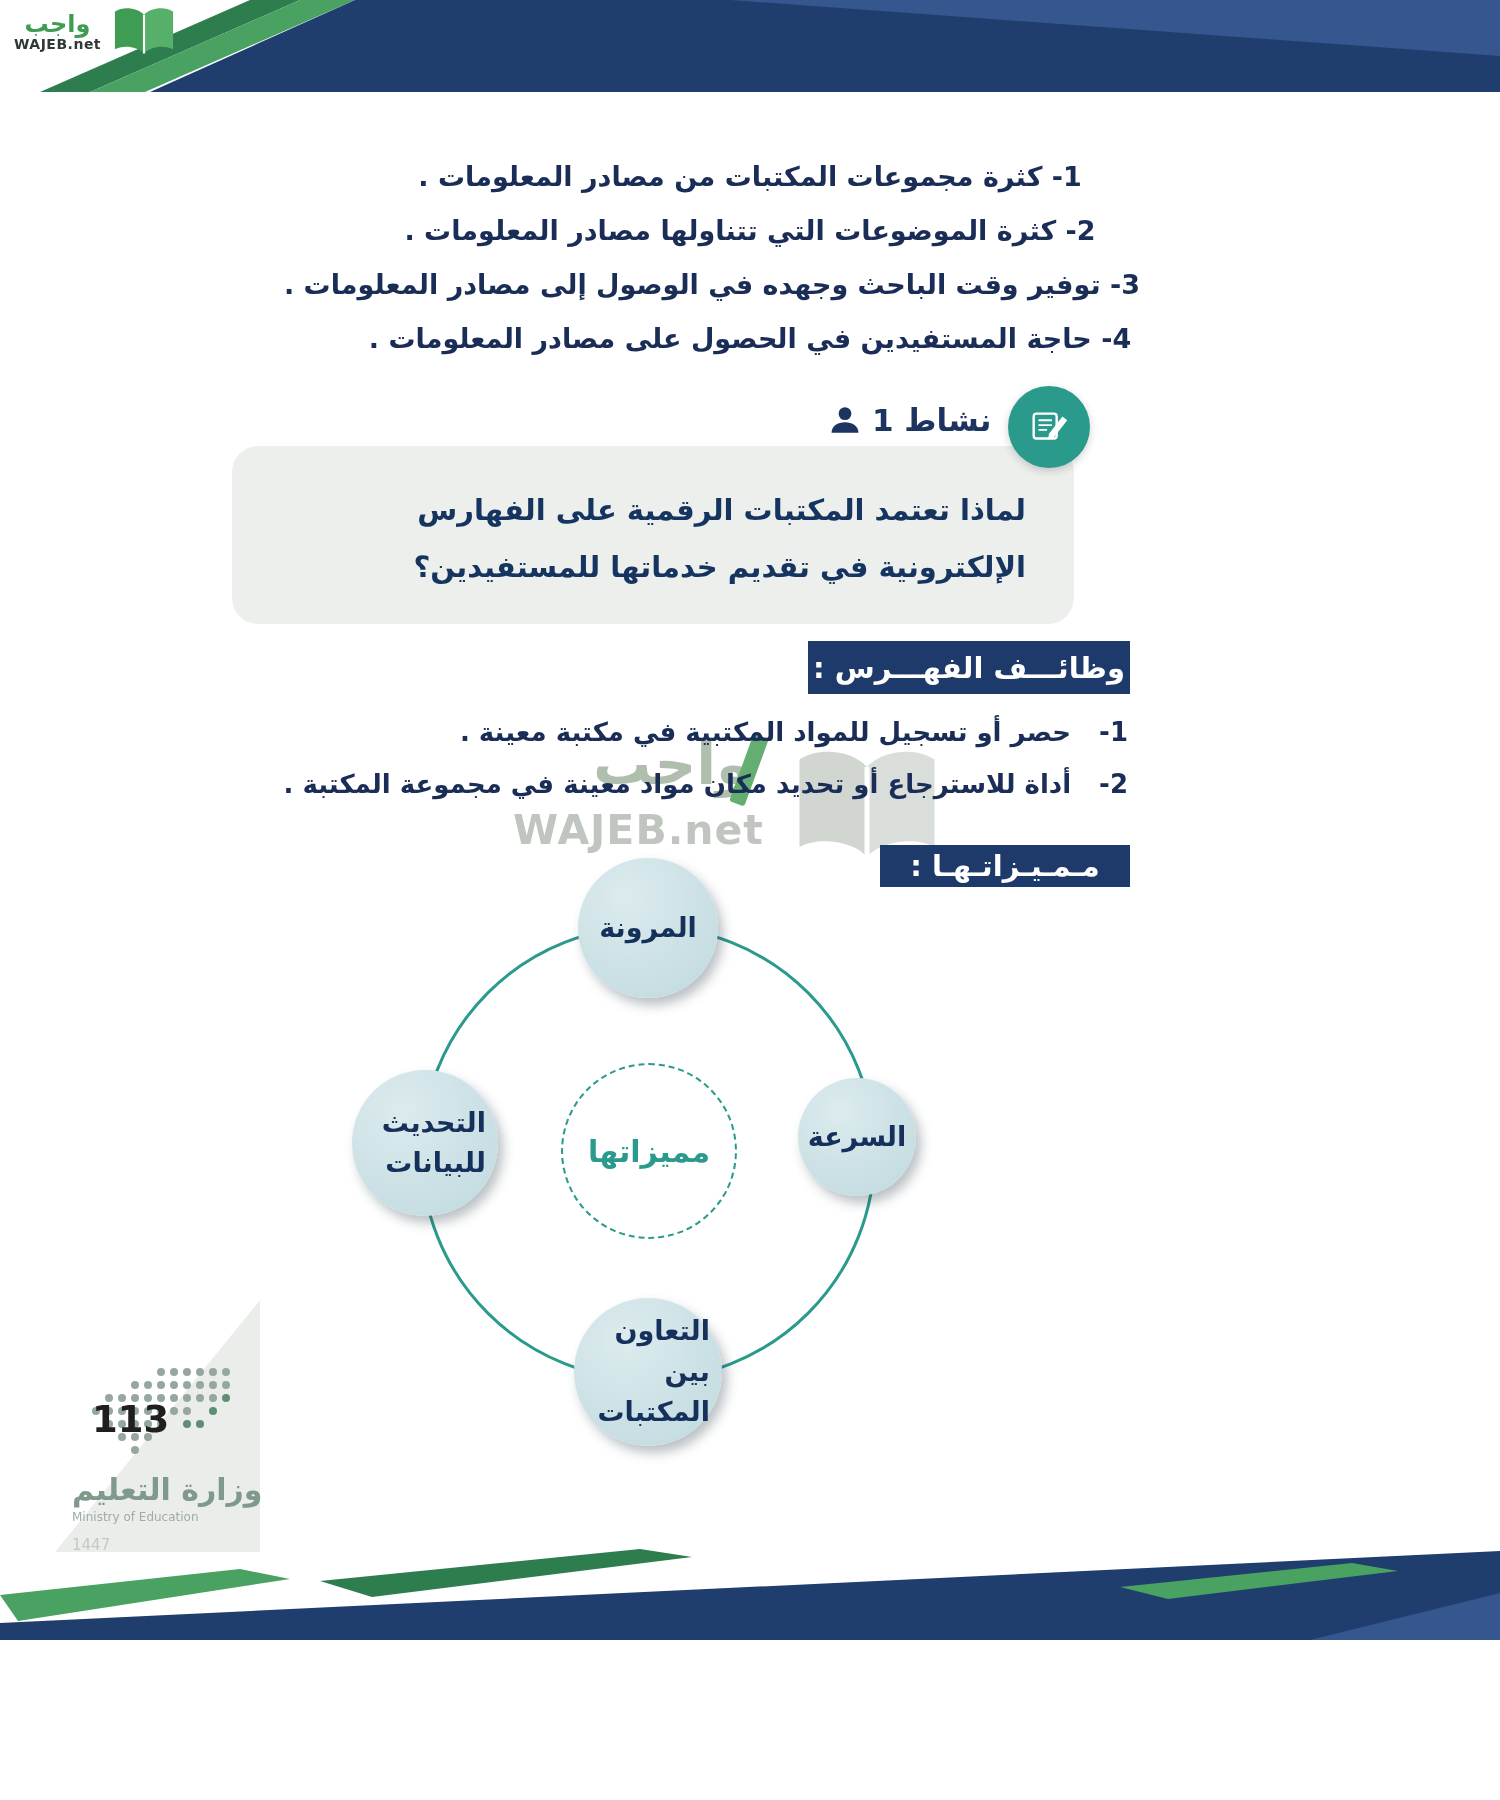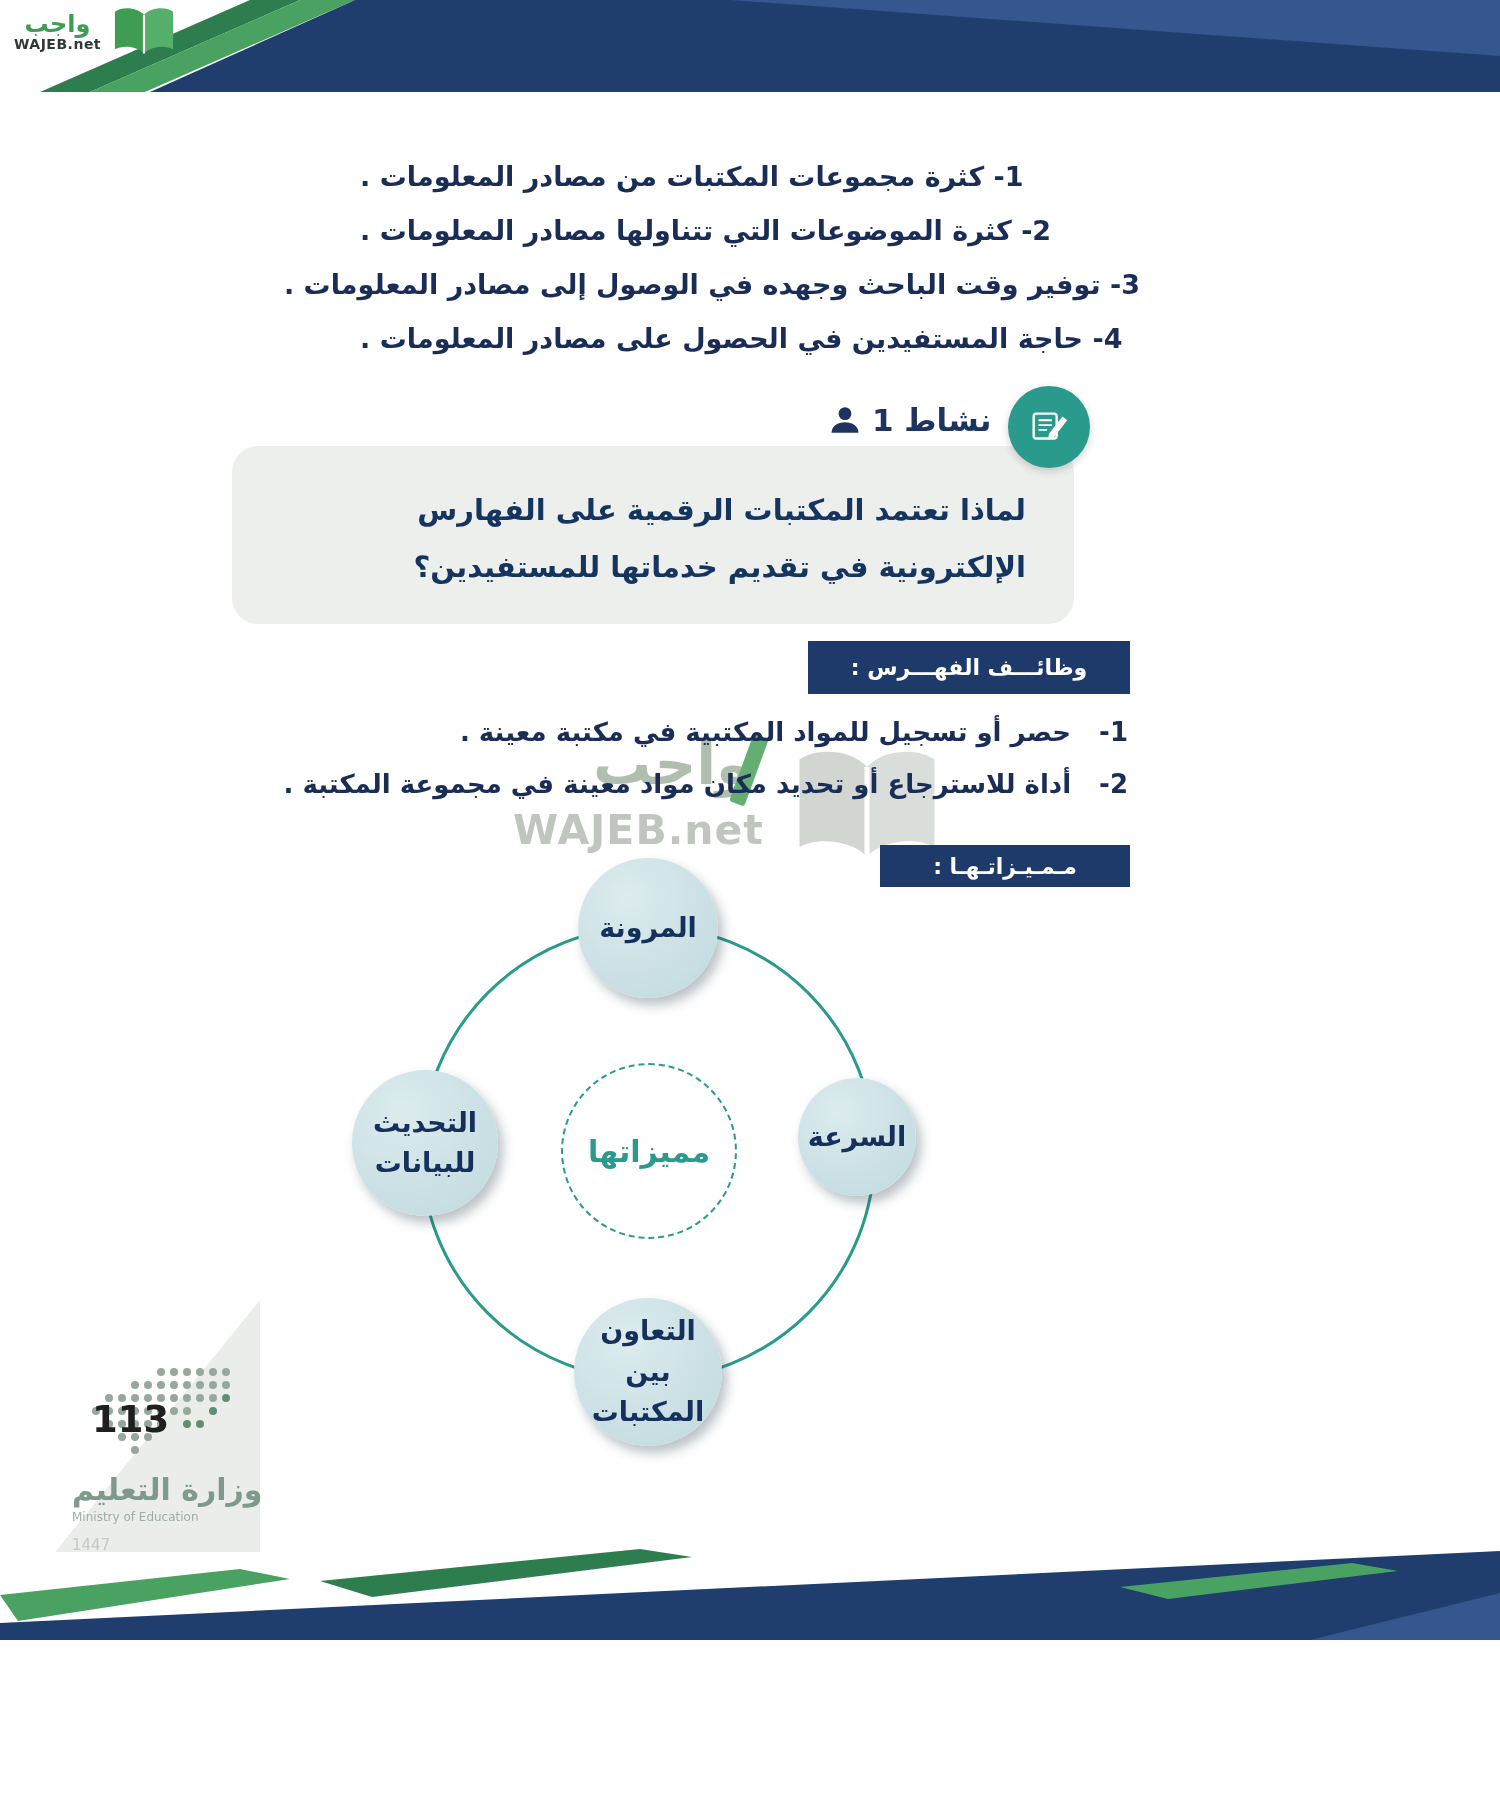--- a/index.html
+++ b/index.html
@@ -13,21 +13,21 @@
   .top-band{position:absolute;left:0;top:0;width:1500px;height:92px;}
   .bottom-band{position:absolute;left:0;top:1545px;width:1500px;height:95px;}
 
   
   .brand-top{position:absolute;left:14px;top:4px;display:flex;align-items:center;gap:8px;z-index:5;}
   .brand-col{display:flex;flex-direction:column;align-items:center;line-height:1.05;}
   .brand-ar{color:#3f9d53;font-weight:bold;font-size:24px;}
   .brand-en{color:#2f3a36;font-weight:bold;font-size:14px;letter-spacing:.5px;}
 
   
-  .intro-list{position:absolute;right:360px;top:150px;width:780px;direction:rtl;text-align:left;z-index:2;}
+  .intro-list{position:absolute;right:360px;top:150px;width:780px;direction:rtl;text-align:center;z-index:2;}
   .intro-item{font-size:27px;font-weight:600;color:#1a2d56;line-height:54px;white-space:nowrap;}
 
   
   .activity-circle{
     position:absolute;left:1008px;top:386px;width:82px;height:82px;border-radius:50%;
     background:#2a9a8c;display:flex;align-items:center;justify-content:center;
     box-shadow:0 3px 8px rgba(0,0,0,.18);z-index:3;
   }
   .activity-row{position:absolute;left:828px;top:402px;display:flex;align-items:center;gap:10px;z-index:3;}
   .activity-label{font-size:31px;font-weight:bold;color:#1d3461;direction:rtl;}
@@ -37,21 +37,21 @@
     position:absolute;left:232px;top:446px;width:842px;height:178px;background:#edefed;
     border-radius:26px;z-index:1;
   }
   .question-text{
     margin:0;padding:36px 48px 0 60px;direction:rtl;text-align:right;
     font-size:29px;font-weight:bold;color:#15345f;line-height:1.95;
   }
 
   
   .section-bar{
-    position:absolute;background:#1e3a6b;color:#ffffff;font-weight:bold;font-size:22px;
+    position:absolute;background:#1e3a6b;color:#ffffff;font-weight:bold;font-size:29px;
     display:flex;align-items:center;justify-content:center;direction:rtl;z-index:2;
   }
   .bar-functions{left:808px;top:641px;width:322px;height:53px;}
   .bar-features{left:880px;top:845px;width:250px;height:42px;}
 
   
   .fn-list{position:absolute;right:372px;top:706px;width:720px;direction:rtl;text-align:right;z-index:2;}
   .fn-item{display:flex;direction:rtl;gap:28px;font-size:26px;font-weight:600;color:#1a2d56;line-height:52px;white-space:nowrap;}
 
   
@@ -68,21 +68,21 @@
   }
   .center-circle{
     position:absolute;left:561px;top:1063px;width:172px;height:172px;border-radius:50%;
     border:2px dashed #2a9a8c;display:flex;align-items:center;justify-content:center;
     background:#ffffff;z-index:2;
   }
   .center-label{font-size:30px;font-weight:bold;color:#2a9a8c;direction:rtl;}
   .node{
     position:absolute;border-radius:50%;z-index:3;display:flex;align-items:center;justify-content:center;
     background:radial-gradient(circle at 35% 28%, #dcebee, #bfd9de);
-    box-shadow:5px 7px 12px rgba(40,60,70,.32);text-align:center;
+    box-shadow:5px 7px 12px rgba(40,60,70,.32);text-align:right;
   }
   .node-label{font-size:27px;font-weight:bold;color:#16305c;direction:rtl;line-height:1.5;padding:0 12px;}
   .node-top{left:578px;top:858px;width:140px;height:140px;}
   .node-right{left:798px;top:1078px;width:118px;height:118px;}
   .node-left{left:352px;top:1070px;width:146px;height:146px;}
   .node-bottom{left:574px;top:1298px;width:148px;height:148px;}
 
   
   .corner-triangle{
     position:absolute;left:55px;top:1300px;width:205px;height:252px;background:#eaedea;

